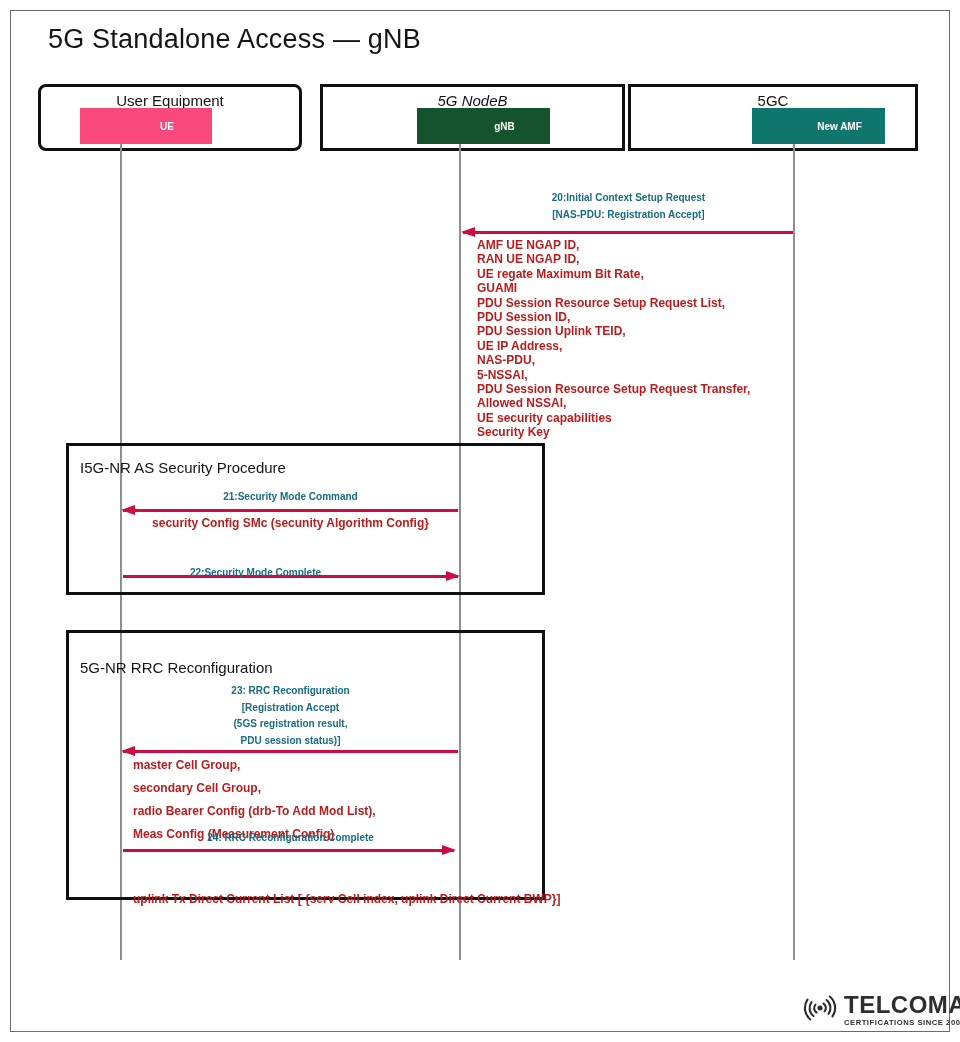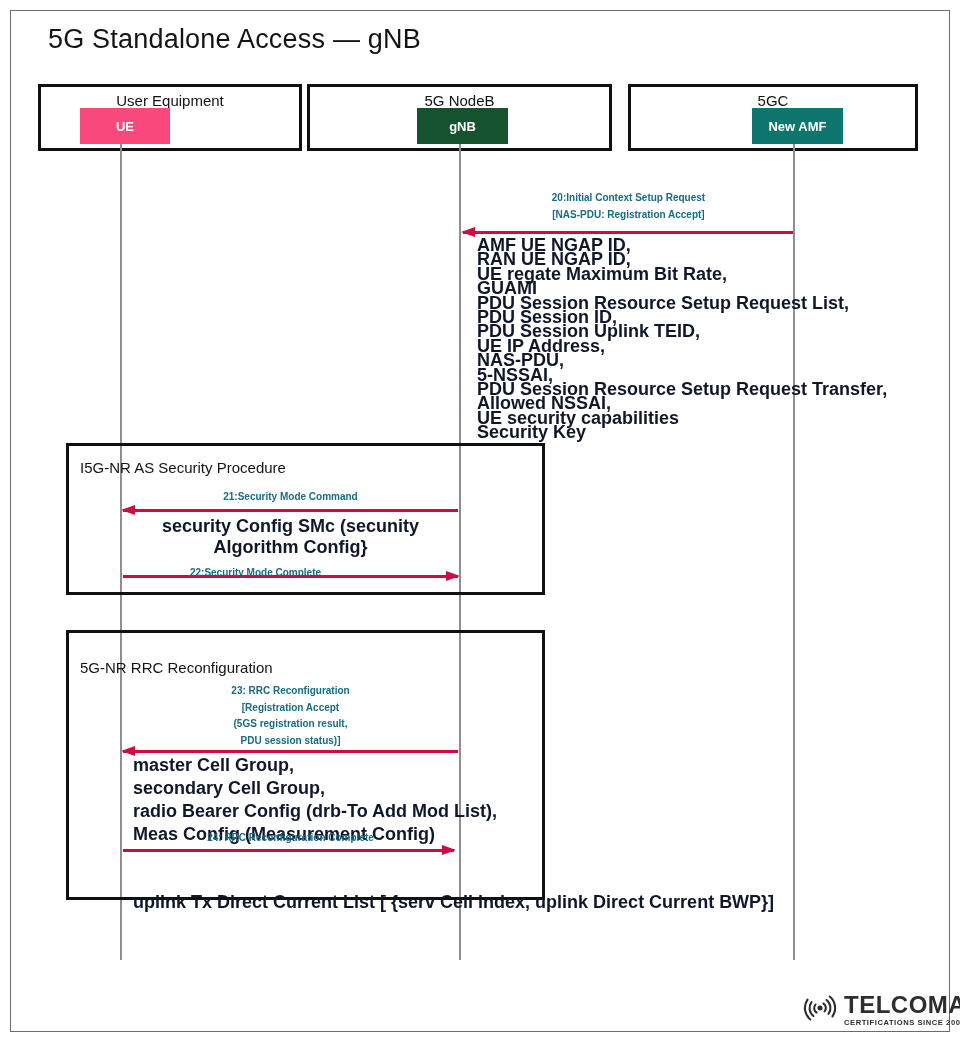--- a/index.html
+++ b/index.html
@@ -6,27 +6,27 @@
   body{width:960px;height:1042px;position:relative;overflow:hidden;
        font-family:"Liberation Sans",sans-serif;color:#1a1a1a;}
   .abs{position:absolute;}
 
   .frame{left:10px;top:10px;width:938px;height:1020px;border:1px solid #6b6b6b;}
 
   .title{left:48px;top:24px;font-size:27px;font-weight:400;letter-spacing:0.2px;color:#141414;}
 
   
   .actorbox{border:3px solid #101010;background:#ffffff;height:61px;top:84px;}
-  .abox0{left:38px;width:258px;}
-  .abox1{left:307px;width:299px;}
+  .abox0{left:38px;width:258px;border-radius:8px;}
+  .abox1{left:320px;width:299px;font-style:italic;}
   .abox2{left:628px;width:284px;}
   .actortitle{display:block;text-align:center;margin-top:5px;font-size:15px;color:#121212;}
 
-  .chip{top:108px;height:36px;color:#ffffff;font-size:13px;font-weight:700;
-        display:flex;align-items:center;justify-content:center;z-index:3;}
+  .chip{top:108px;height:36px;color:#ffffff;font-size:10px;font-weight:700;
+        display:flex;align-items:center;justify-content:center;z-index:3;padding-left:42px;}
   .chip0{left:80px;width:90px;background:#f9497c;}
   .chip1{left:417px;width:91px;background:#14532d;}
   .chip2{left:752px;width:91px;background:#0f766e;}
 
   
   .lifeline{width:2px;top:144px;height:816px;background:#8f8f8f;z-index:1;}
   .ll0{left:120px;}
   .ll1{left:459px;}
   .ll2{left:793px;}
 
@@ -34,21 +34,21 @@
   .frag{border:3px solid #101010;background:transparent;z-index:2;}
   .frag1{left:66px;top:443px;width:473px;height:146px;}
   .frag2{left:66px;top:630px;width:473px;height:264px;}
   .fraglabel{font-size:15px;font-weight:400;color:#141414;z-index:4;}
   .fl1{left:80px;top:459px;}
   .fl2{left:80px;top:659px;}
 
   
   .mlabel{color:#176b82;font-weight:700;font-size:10px;text-align:center;
           white-space:pre-line;line-height:16.6px;z-index:4;}
-  .mparam{color:#0f172a;font-weight:700;font-size:18px;white-space:pre-line;z-index:4;}
+  .mparam{color:#b91c1c;font-weight:700;font-size:12px;white-space:pre-line;z-index:4;}
 
   .m20l{left:462px;width:333px;top:190px;}
   .m20p{left:477px;top:238px;line-height:14.4px;text-align:left;}
   .m21l{left:121px;width:339px;top:489px;}
   .m21p{left:121px;width:339px;top:516px;text-align:center;}
   .m22l{left:121px;width:269px;top:557px;margin-top:8px;}
   .m23l{left:121px;width:339px;top:683px;}
   .m23p{left:133px;top:754px;line-height:23px;text-align:left;}
   .m24l{left:121px;width:339px;top:830px;}
   .m24p{left:133px;top:855px;text-align:left;margin-top:37px;}

